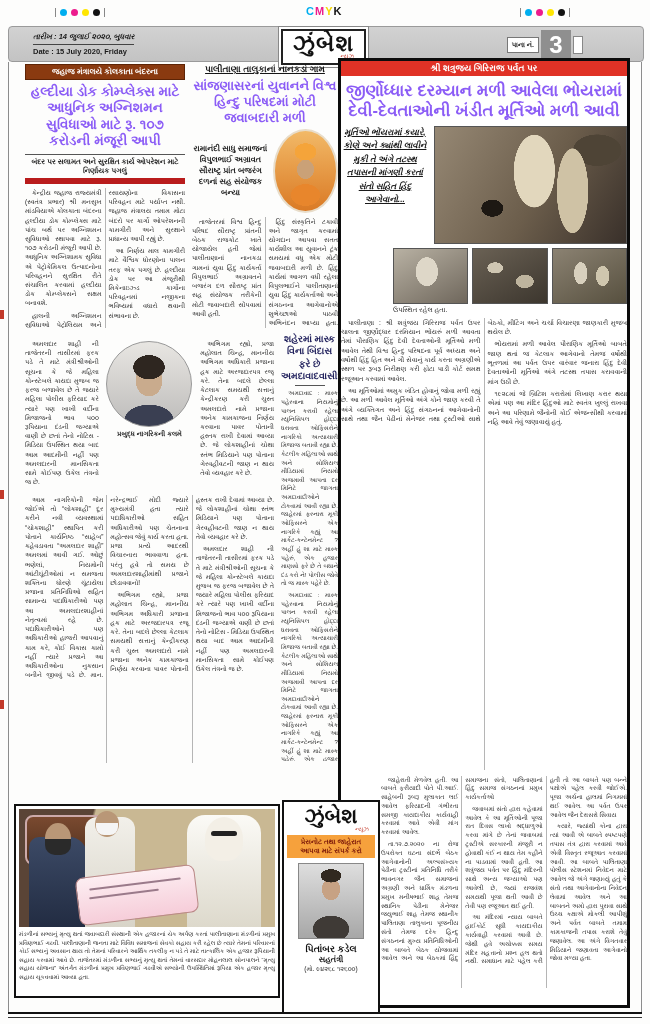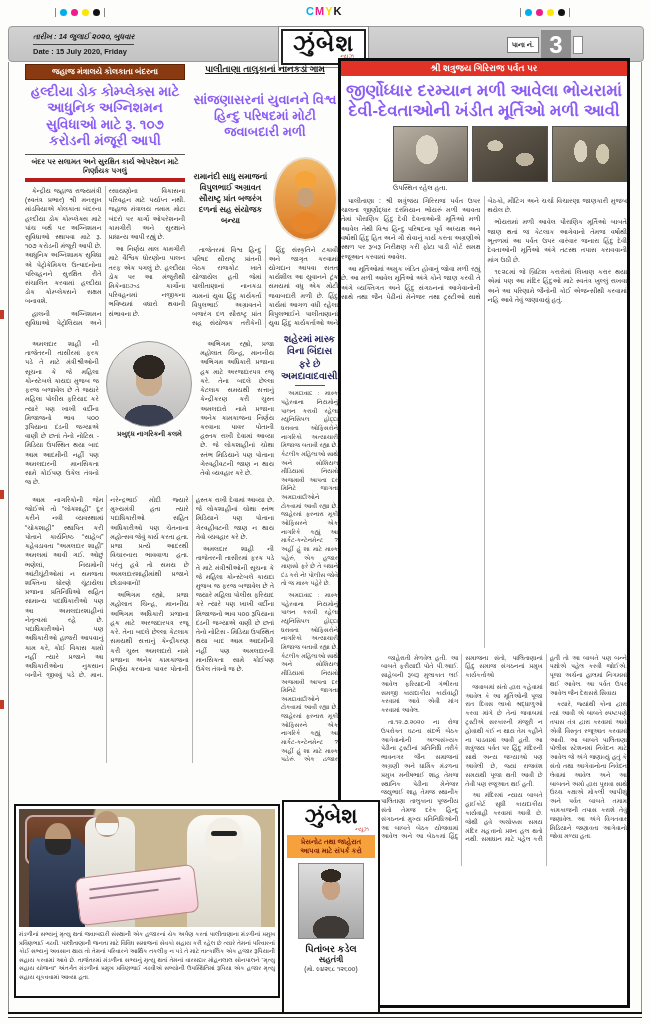--- a/index.html
+++ b/index.html
@@ -21,21 +21,21 @@
   .masttag{font-size:6px;color:#c03020;text-align:right;display:block;margin-top:-2px;}
   .pnlabel{background:#fff;border:1px solid #777;font-size:7px;font-weight:bold;padding:3px 4px;color:#222;}
   .pnnum{background:#8f8f8f;color:#fff;font-size:24px;font-weight:bold;width:30px;height:30px;display:flex;align-items:center;justify-content:center;}
   .pnnotch{background:#fff;border:1px solid #888;width:8px;height:16px;}
   
   .kicker{color:#fff;font-weight:bold;text-align:center;font-size:8px;padding:2px 2px;line-height:1.25;}
   .kick-brown{background:#8a3a10;border:1px solid #5d2406;}
   .kick-red{background:#e03226;}
   .kick-plain{color:#161616;font-weight:bold;text-align:center;font-size:9px;text-decoration:underline;}
   .hl{font-weight:bold;color:#8b5cf6;text-align:center;line-height:1.22;}
-  .deckbox{border-top:1px solid #555;border-bottom:4px solid #b91c1c;font-size:7.3px;font-weight:bold;text-align:center;color:#222;padding:2px 1px;line-height:1.3;}
+  .deckbox{border-top:1px solid #555;border-bottom:6px solid #b91c1c;font-size:7.3px;font-weight:bold;text-align:center;color:#222;padding:2px 1px;line-height:1.3;}
   .body{font-size:6.5px;line-height:1.42;color:#1c1c1c;text-align:justify;overflow:hidden;}
   .cols2{column-count:2;column-gap:7px;column-rule:0.5px solid #b5b5b5;}
   .cols3{column-count:3;column-gap:7px;column-rule:0.5px solid #b5b5b5;}
   .body p{margin:0 0 3px 0;text-indent:7px;}
   .navybar{background:#2e2e7e;border:1.5px solid #14142e;color:#fff;font-weight:bold;text-align:center;display:flex;align-items:center;justify-content:center;}
   
   .blackbox{border:3px solid #0c0c0c;background:#fff;}
   .thinbox{border:2px solid #111;background:#fff;}
   
   .ph-statue-big{background:
@@ -129,34 +129,38 @@
     <div class="deckbox">બંદર પર સલામત અને સુરક્ષિત કાર્ય ઓપરેશન માટે નિર્ણાયક પગલું</div>
     <div class="body cols2" style="height:146px;margin-top:4px;">
       <p>કેન્દ્રીય જહાજ રાજ્યમંત્રી (સ્વતંત્ર પ્રભાર) શ્રી મનસુખ માંડવિયાએ કોલકાતા બંદરના હલ્દીયા ડોક કોમ્પ્લેક્સ માટે પાંચ બર્થ પર અગ્નિશમન સુવિધાઓ સ્થાપવા માટે રૂ. ૧૦૭ કરોડની મંજૂરી આપી છે. આધુનિક અગ્નિશામક સુવિધા એ પેટ્રોકેમિકલ ઉત્પાદનોના પરિવહનને સુરક્ષિત રીતે સંચાલિત કરવામાં હલ્દીયા ડોક કોમ્પ્લેક્સને સક્ષમ બનાવશે.</p>
       <p>હાલની અગ્નિશમન સુવિધાઓ પેટ્રોલિયમ અને રસાયણોના વિકાસના પરિવહન માટે પર્યાપ્ત નથી. જહાજ મંત્રાલય તમામ મોટા બંદરો પર કાર્ગો ઓપરેશનની કામગીરી અને સુરક્ષાને પ્રાધાન્ય આપી રહ્યું છે.</p>
       <p>આ નિર્ણય માલ કામગીરી માટે વૈશ્વિક ધોરણોના પાલન તરફ એક પગલું છે. હલ્દીયા ડોક પર આ મંજૂરીથી મિકેનાઇઝ્ડ કાર્ગોના પરિવહનમાં નજીકના ભવિષ્યમાં વધારો થવાની સંભાવના છે.</p>
     </div>
   </div>
 
   <div class="abs" style="left:192px;top:64px;width:146px;height:264px;overflow:hidden;">
     <div class="kick-plain">પાલીતાણા તાલુકાનાં નાનકડાં ગામ</div>
-    <div class="hl" style="font-size:13px;margin:17px 0;">સાંજણાસરનાં યુવાનને વિશ્વ હિન્દુ પરિષદમાં મોટી જવાબદારી મળી</div>
+    <div class="hl" style="font-size:13px;margin:3px 0;">સાંજણાસરનાં યુવાનને વિશ્વ હિન્દુ પરિષદમાં મોટી જવાબદારી મળી</div>
     <div style="display:flex;gap:4px;align-items:center;">
       <div style="width:78px;font-size:8px;font-weight:bold;text-align:center;color:#222;line-height:1.4;">રામાનંદી સાધુ સમાજનાં વિપુલભાઈ અગ્રાવત સૌરાષ્ટ્ર પ્રાંત બજરંગ દળનાં સહ સંયોજક બન્યા</div>
       <div class="ph-sadhu"></div>
     </div>
     <div class="body cols2" style="height:112px;margin-top:4px;">
       <p>તાજેતરમાં વિશ્વ હિન્દુ પરિષદ સૌરાષ્ટ્ર પ્રાંતની બેઠક રાજકોટ ખાતે યોજાયેલ હતી જેમાં પાલીતાણાનાં નાનકડા ગામનાં યુવા હિંદુ કાર્યકર્તા વિપુલભાઈ અગ્રાવતને બજરંગ દળ સૌરાષ્ટ્ર પ્રાંત સહ સંયોજક તરીકેની મોટી જવાબદારી સોંપવામાં આવી હતી.</p>
       <p>હિંદુ સંસ્કૃતિને ટકાવી અને જાગૃત કરવામાં યોગદાન આપવા સતત કાર્યશીલ આ યુવાનને ટૂંક સમયમાં વધુ એક મોટી જવાબદારી મળી છે. હિંદુ કાર્યમાં આગળ વધી રહેલા વિપુલભાઈને પાલીતાણાનાં યુવા હિંદુ કાર્યકર્તાઓ અને સંગઠનના આગેવાનોએ શુભેચ્છાઓ પાઠવી અભિનંદન આપ્યા હતા. તેમની હિંદુ નિષ્ઠા અભિનંદનને પાત્ર છે.</p>
     </div>
   </div>
 
   <div class="abs blackbox" style="left:338px;top:58px;width:286px;height:944px;overflow:hidden;">
     <div class="kicker kick-red" style="font-size:9px;">શ્રી શત્રુજય ગિરિરાજ પર્વત પર</div>
     <div class="hl" style="font-size:16.5px;margin:4px 0 5px 0;">જીર્ણોધ્ધાર દરમ્યાન મળી આવેલા ભોયરામાં દેવી-દેવતાઓની ખંડીત મૂર્તિઓ મળી આવી</div>
+    <div style="display:flex;gap:5px;">
+      <div style="width:88px;font-size:8.5px;font-weight:bold;font-style:italic;text-align:center;text-decoration:underline;color:#1a1a1a;line-height:1.6;">મૂર્તિઓ ભોંયરામાં કયારે, કોણે અને ક્યાંથી લાવીને મુકી તે અંગે તટસ્થ તપાસની માંગણી કરતાં સંતો સહિત હિંદુ આગેવાનો...</div>
+      <div class="ph-statue-big" style="flex:1;height:116px;border:1px solid #555;"></div>
+    </div>
     <div style="display:flex;gap:4px;margin:4px 0 2px 52px;">
       <div class="ph-sm1" style="flex:1;height:54px;border:1px solid #555;"></div>
       <div class="ph-sm2" style="flex:1;height:54px;border:1px solid #555;"></div>
       <div class="ph-sm3" style="flex:1;height:54px;border:1px solid #555;"></div>
     </div>
     <div style="margin-left:52px;font-size:6.8px;color:#222;">ઉપસ્થિત રહેલ હતા.</div>
     <div class="body cols2" style="height:452px;margin-top:4px;font-size:6.6px;">
       <p>પાલીતાણા : શ્રી શત્રુંજય ગિરિરાજ પર્વત ઉપર ચાલતા જીર્ણોદ્ધાર દરમિયાન ભોંયરું મળી આવતા તેમાં પૌરાણિક હિંદુ દેવી દેવતાઓની મૂર્તિઓ મળી આવેલ તેથી વિશ્વ હિન્દુ પરિષદના પૂર્વ અધ્યક્ષ અને વર્ષોથી હિંદુ હિત અને ગૌ સેવાનું કાર્ય કરતા અગ્રણીએ સ્થળ પર રૂબરૂ નિરીક્ષણ કરી ફોટા પાડી કોર્ટ સમક્ષ રજૂઆત કરવામાં આવેલ.</p>
       <p>આ મૂર્તિઓમાં અમુક ખંડિત હોવાનું જોવા મળી રહ્યું છે. આ મળી આવેલ મૂર્તિઓ અંગે કોને જાણ કરવી તે અંગે વ્યક્તિગત અને હિંદુ સંગઠનનાં આગેવાનોની સાથે તથા જૈન પેઢીનાં મેનેજર તથા ટ્રસ્ટીઓ સાથે બેઠકો, મીટિંગ અને ચર્ચા વિચારણા જાણકારી મુજબ થયેલ છે.</p>
       <p>ભોંયરામાં મળી આવેલ પૌરાણિક મૂર્તિઓ બાબતે જાણ થતાં જ કેટલાક આગેવાનો તેમજ વર્ષોથી ભૂતળમાં આ પર્વત ઉપર વારંવાર જનારા હિંદુ દેવી દેવતાઓની મૂર્તિઓ અંગે તટસ્થ તપાસ કરાવવાની માંગ ઉઠી છે.</p>

